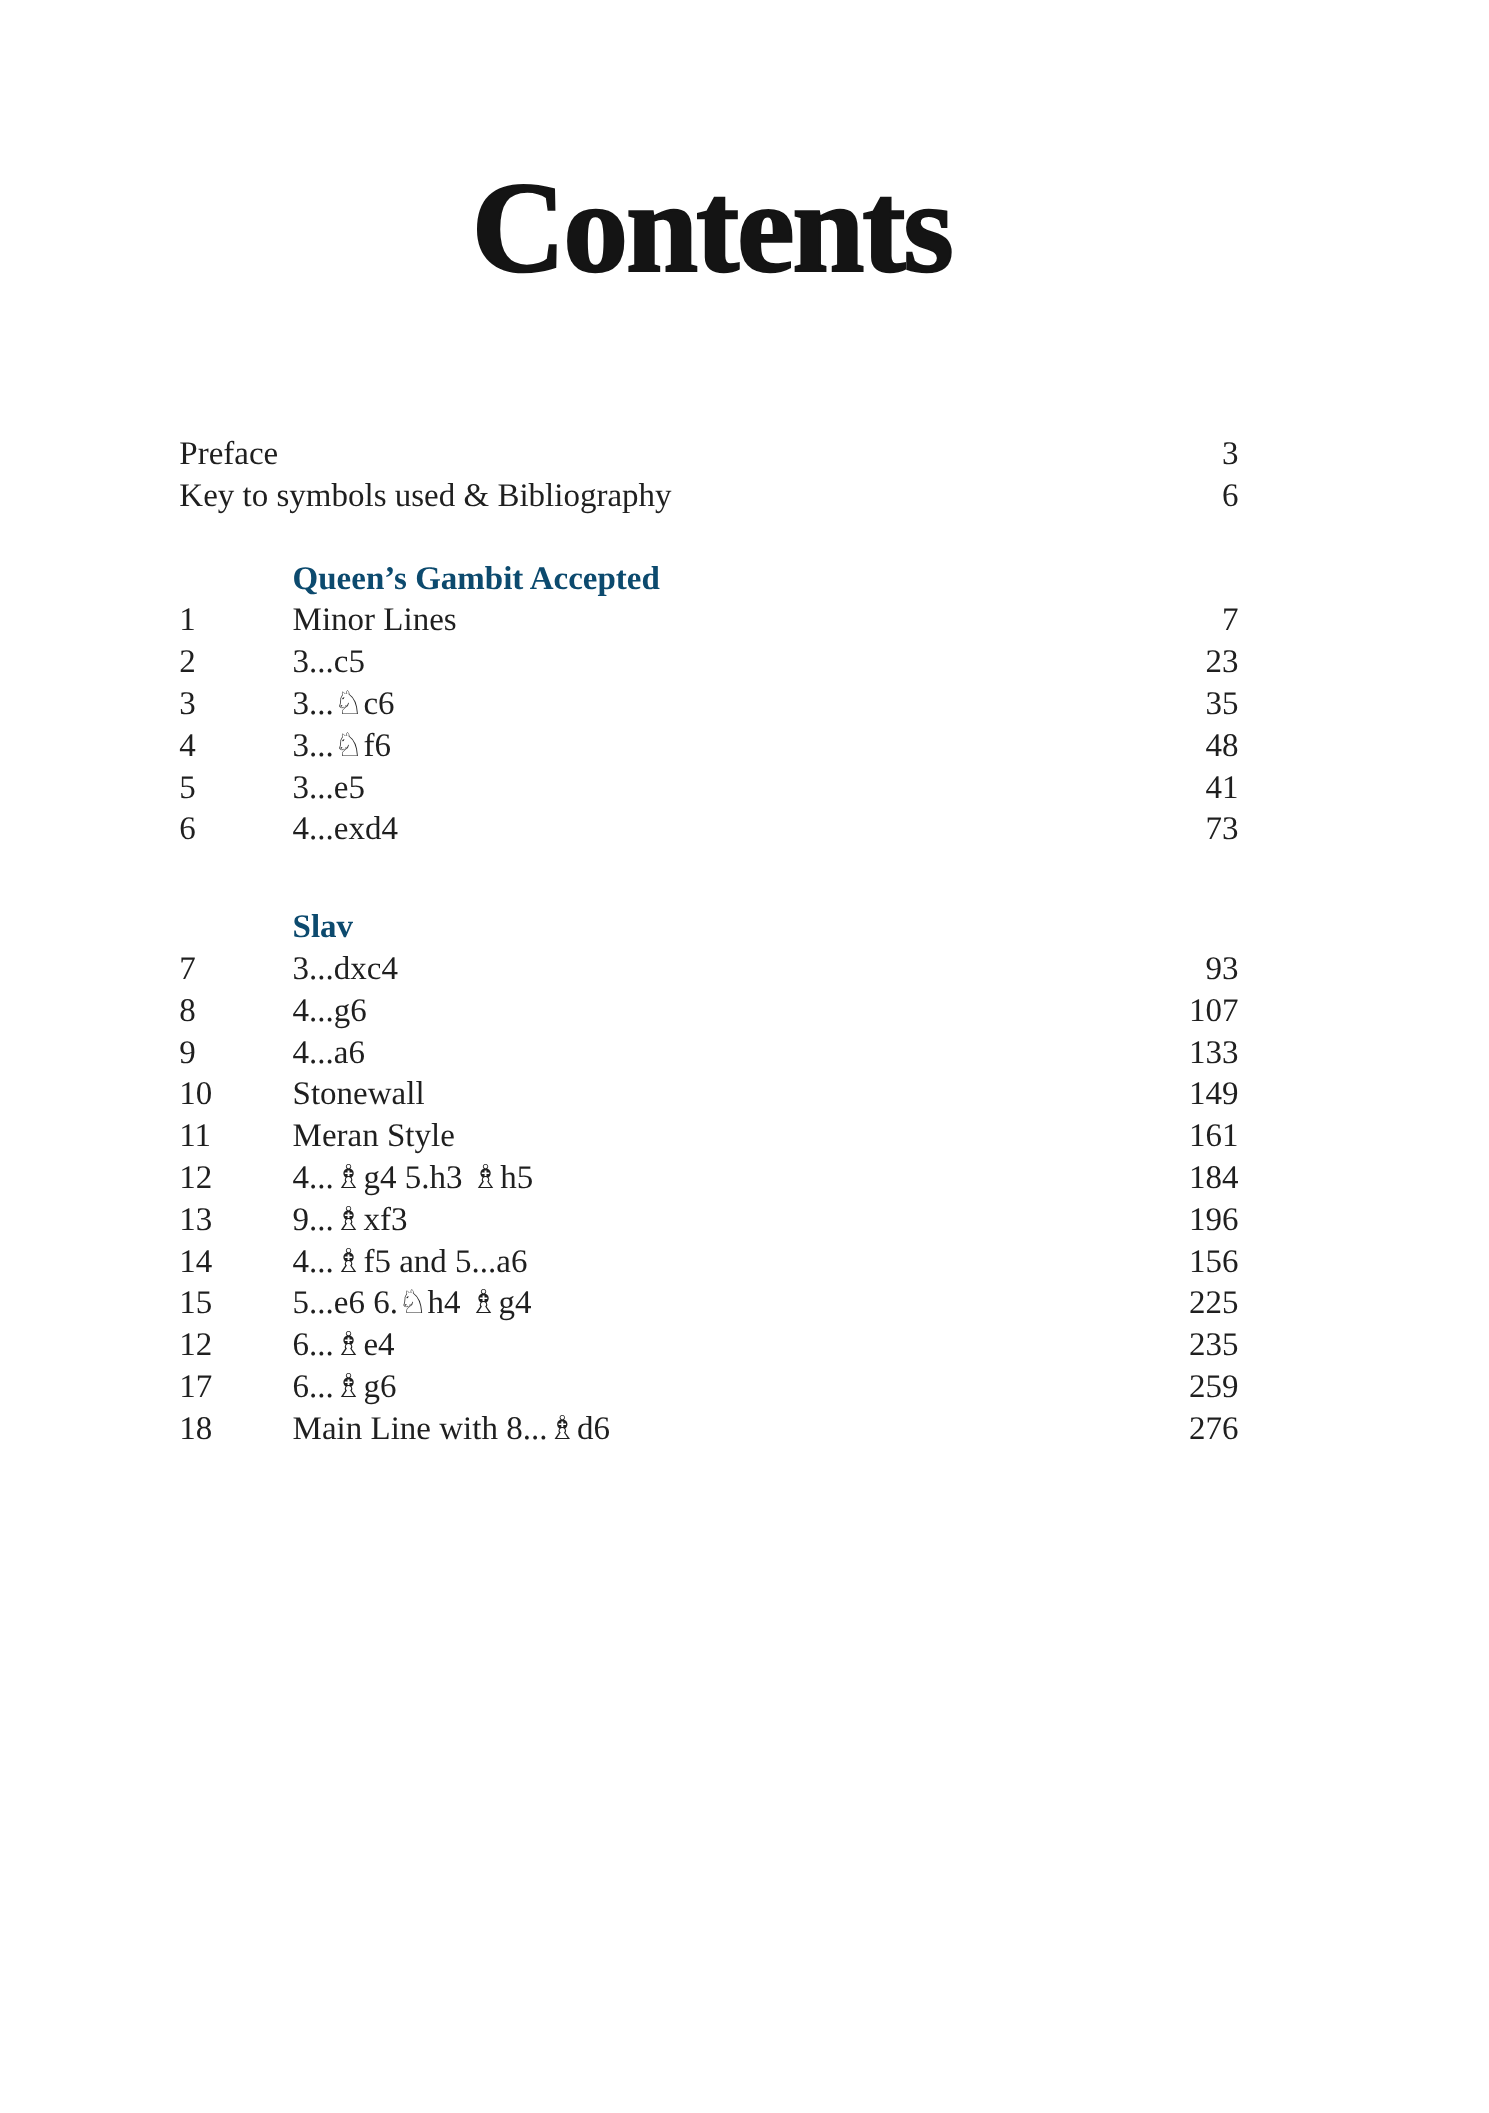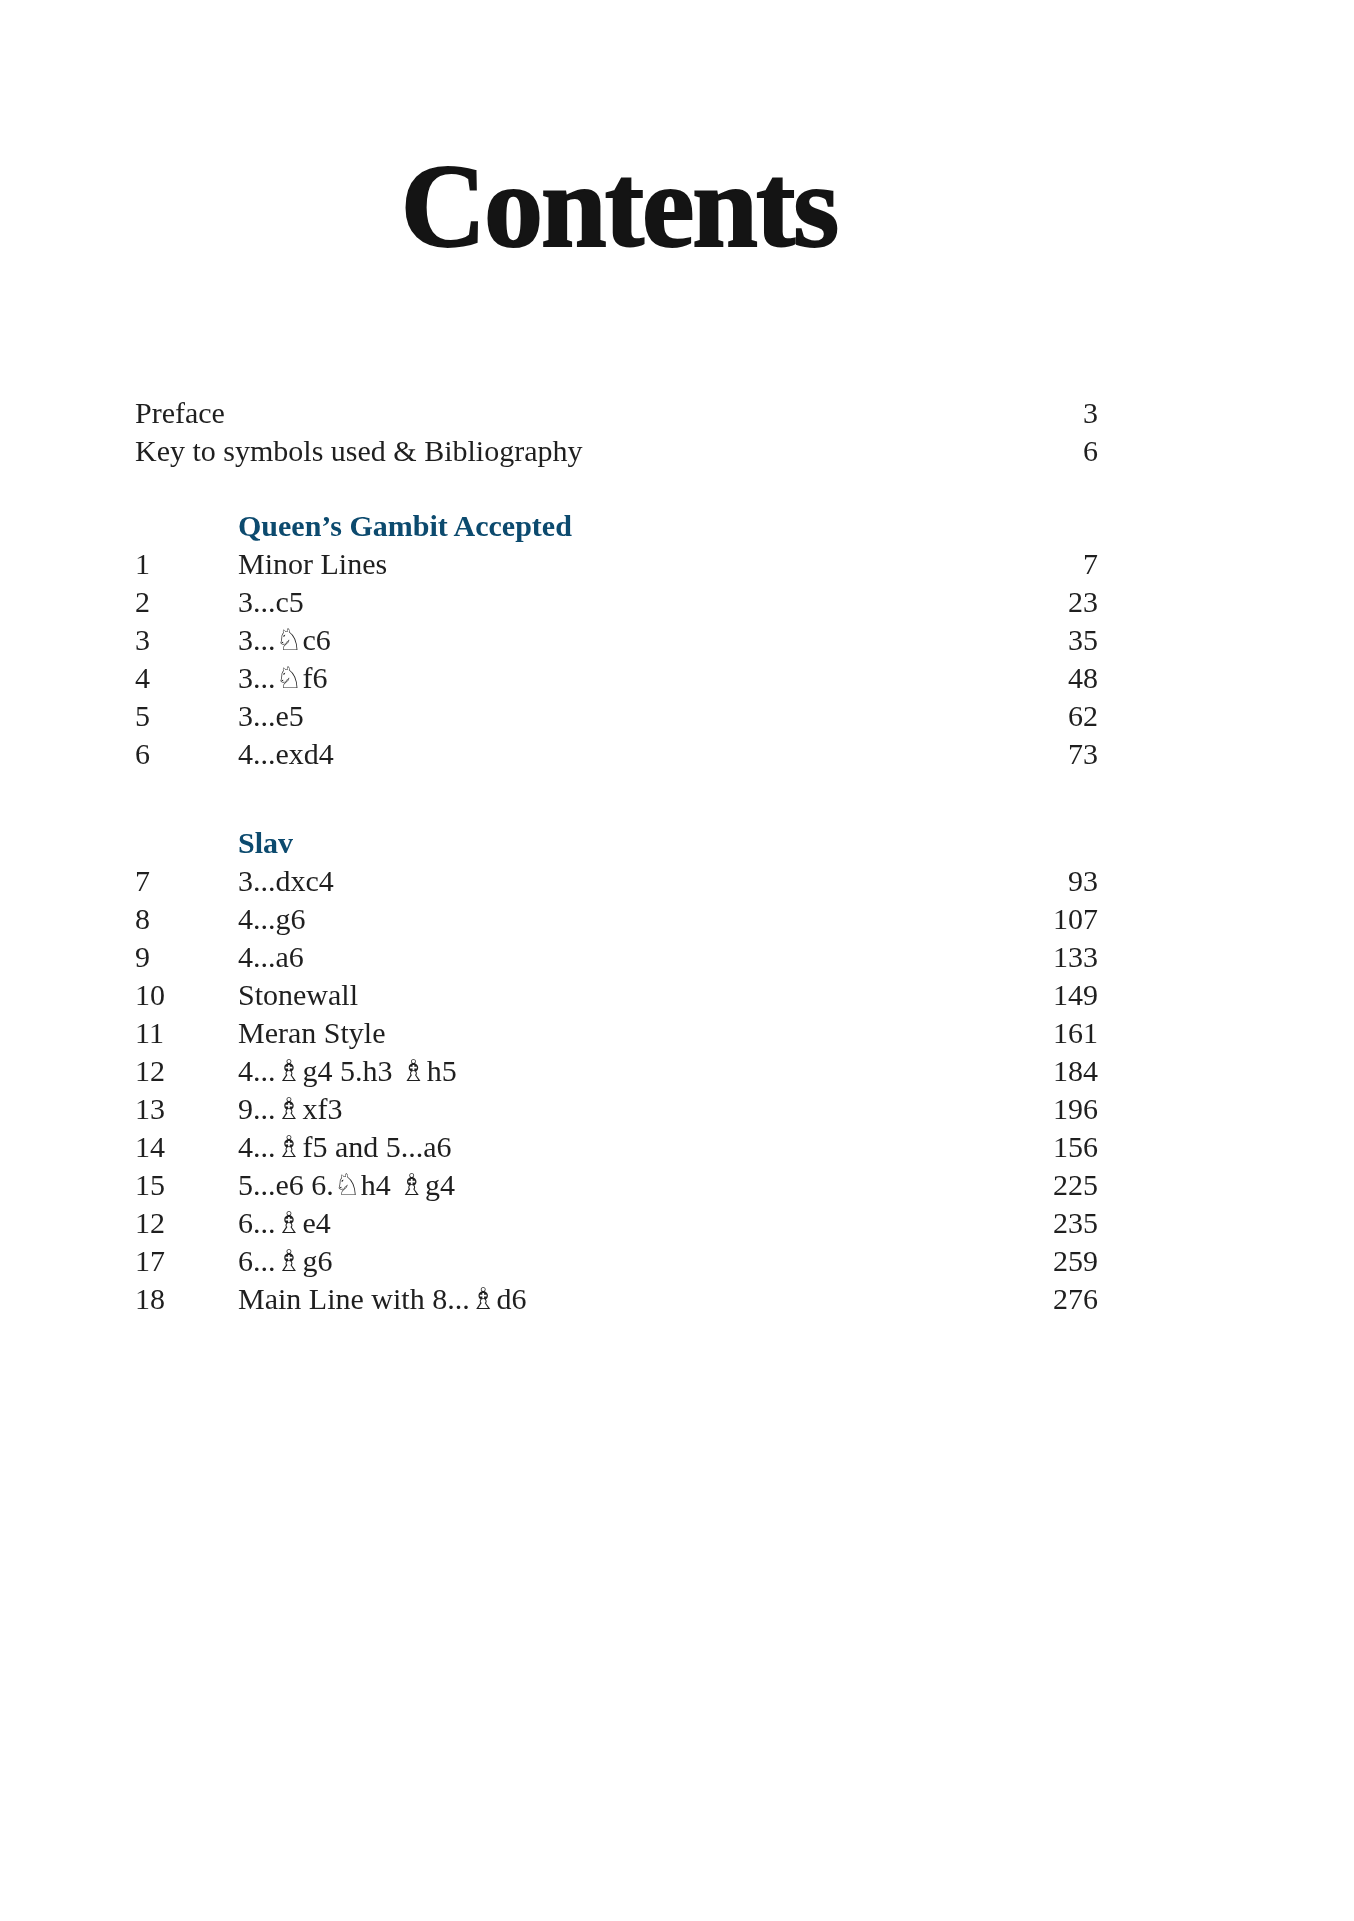--- a/index.html
+++ b/index.html
@@ -8,20 +8,21 @@
     background: #ffffff;
   }
   .page {
     position: relative;
     width: 1238px;
     height: 1921px;
     background: #ffffff;
     font-family: "Liberation Serif", "DejaVu Sans", serif;
     color: #1f1f1f;
     overflow: hidden;
+    padding-left: 28px;
   }
   .title {
     margin-top: 148px;
     text-align: center;
     font-size: 118px;
     line-height: 118px;
     font-weight: bold;
     letter-spacing: -2px;
     color: #141414;
     -webkit-text-stroke: 2px #141414;
@@ -94,21 +95,21 @@
         <span class="pg">35</span>
       </div>
       <div class="row">
         <span class="num">4</span>
         <span class="label">3...♘f6</span>
         <span class="pg">48</span>
       </div>
       <div class="row">
         <span class="num">5</span>
         <span class="label">3...e5</span>
-        <span class="pg">62</span>
+        <span class="pg">41</span>
       </div>
       <div class="row">
         <span class="num">6</span>
         <span class="label">4...exd4</span>
         <span class="pg">73</span>
       </div>
     </div>
 
     <div class="section section-slav">
       <div class="section-heading">Slav</div>

